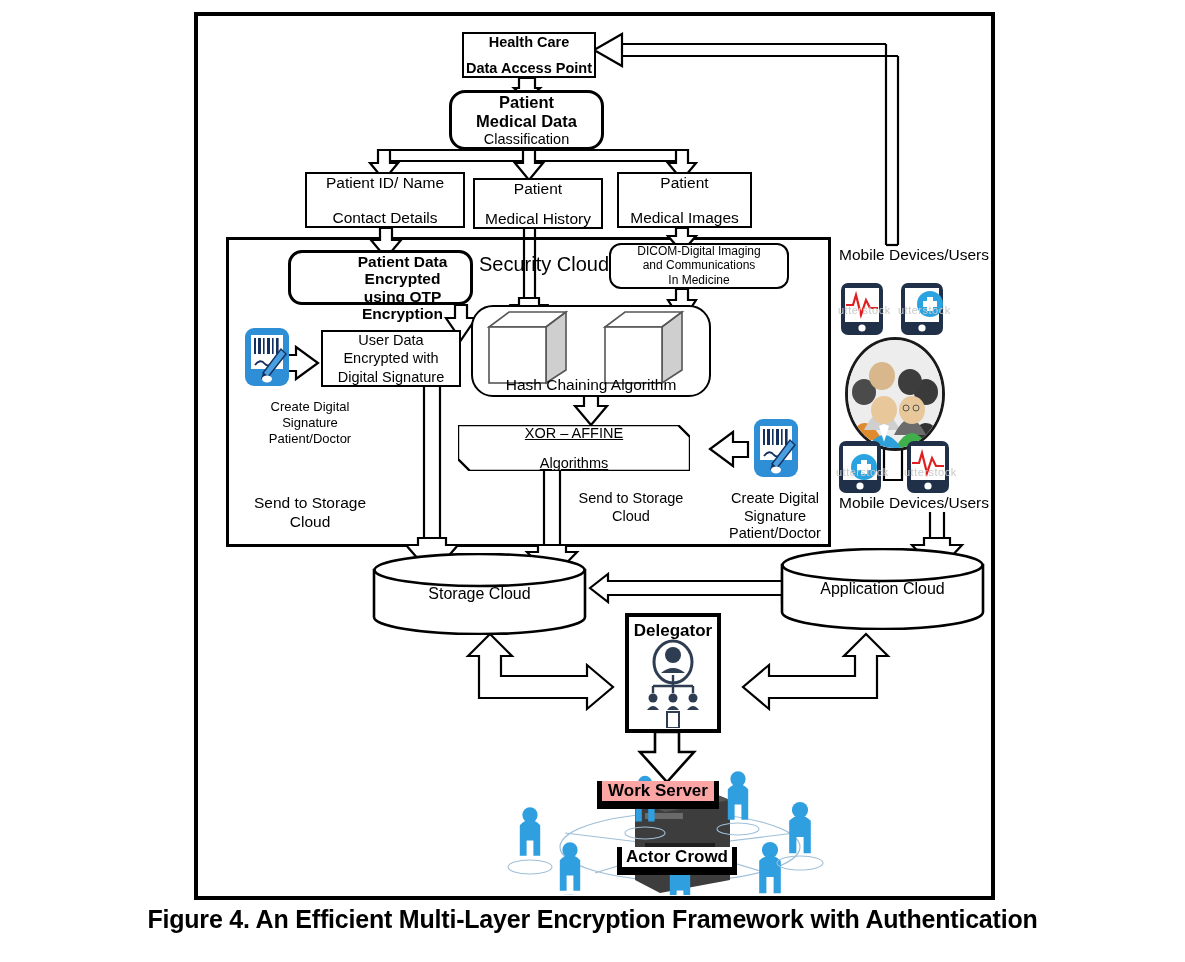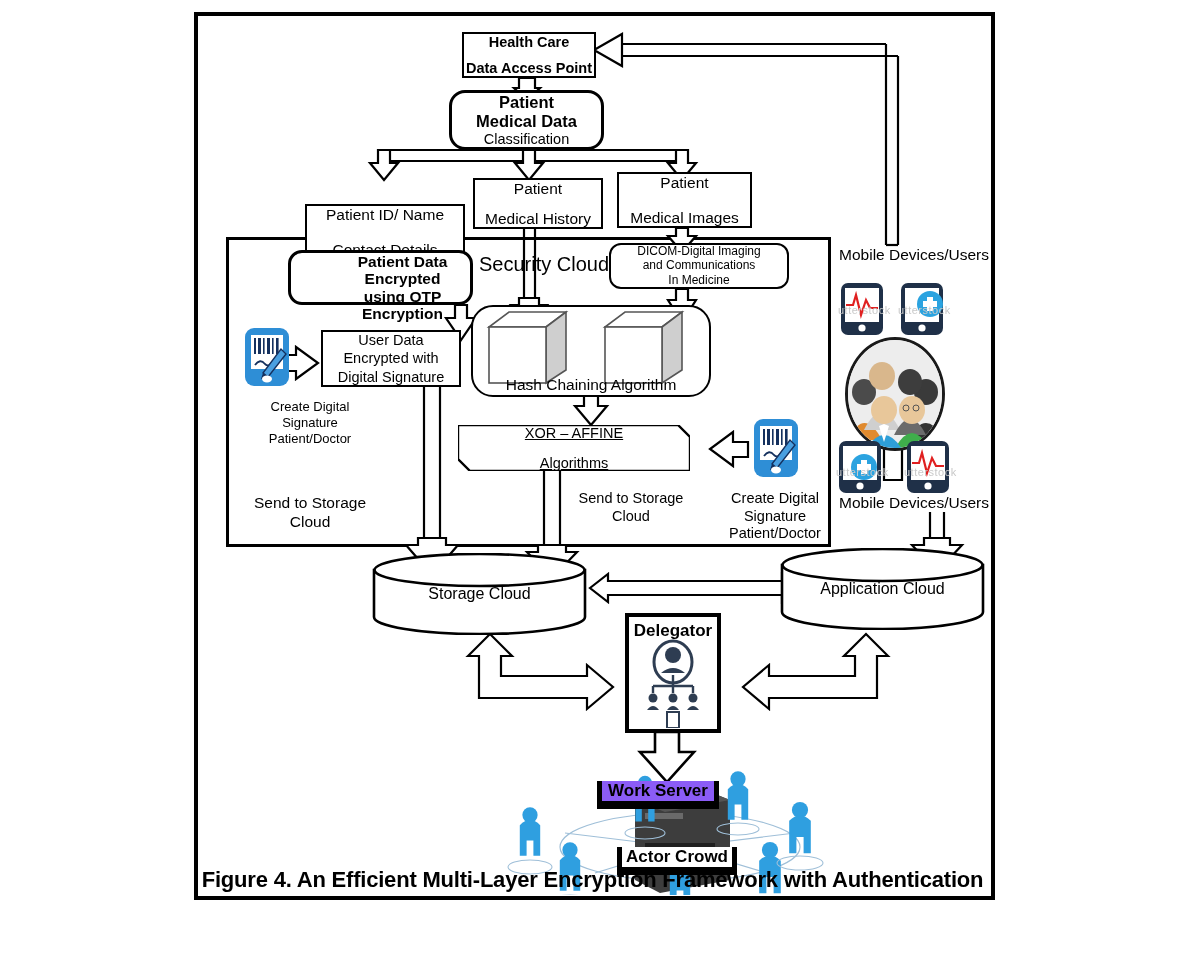--- a/index.html
+++ b/index.html
@@ -26,22 +26,22 @@
 
   
   svg.layer{position:absolute;left:0;top:0;width:1185px;height:962px;
             pointer-events:none;overflow:visible;}
 
   
   .cyl{position:absolute;}
   .cyl .lbl{position:absolute;width:100%;text-align:center;font-size:16px;color:#000;}
 
   
-  #caption{position:absolute;left:0;top:867px;width:1185px;text-align:center;
-           font-size:22px;font-weight:bold;color:#000;letter-spacing:-0.2px;
+  #caption{position:absolute;left:0;top:905px;width:1185px;text-align:center;
+           font-size:25px;font-weight:bold;color:#000;letter-spacing:-0.2px;
            font-family:"Liberation Sans", sans-serif;}
 
   
   #seccloud{position:absolute;left:226px;top:237px;width:605px;height:310px;
             border:3.5px solid #000;box-sizing:border-box;background:transparent;}
 
   
   .phone{position:absolute;}
   .peoplecircle{position:absolute;border-radius:50%;overflow:hidden;border:3px solid #1a1a1a;background:#e9e9e9;}
   .watermark{position:absolute;color:#c9c9c9;font-size:11px;letter-spacing:0.5px;}
@@ -132,21 +132,21 @@
     <span>Health Care</span>
     <span>Data Access Point</span>
   </div>
 
   <div class="node round" style="left:449px;top:90px;width:155px;height:60px;">
     <span class="t16 b">Patient</span>
     <span class="t16 b">Medical Data</span>
     <span class="t14">Classification</span>
   </div>
 
-  <div class="node rect t15" style="left:305px;top:172px;width:160px;height:56px;margin-top:32px;">
+  <div class="node rect t15" style="left:305px;top:172px;width:160px;height:56px;">
     <span>Patient ID/ Name</span>
     <span>Contact Details</span>
   </div>
 
   <div class="node rect t15" style="left:473px;top:178px;width:130px;height:51px;">
     <span>Patient</span>
     <span>Medical History</span>
   </div>
 
   <div class="node rect t15" style="left:617px;top:172px;width:135px;height:56px;">
@@ -351,21 +351,21 @@
           <ellipse cx="75" cy="147" rx="22" ry="7"></ellipse>
         <ellipse cx="150" cy="78" rx="20" ry="6"></ellipse>
           <ellipse cx="243" cy="74" rx="21" ry="6"></ellipse>
         <ellipse cx="305" cy="108" rx="23" ry="7"></ellipse>
           <ellipse cx="275" cy="148" rx="23" ry="7"></ellipse>
       </g>
     </svg>
   </div>
 
   <div class="node" style="left:597px;top:781px;width:122px;height:28px;background:#000;border:0;">
-    <span style="background:#8b5cf6;color:#000;font-weight:bold;font-size:17px;display:block;
+    <span style="background:#fca5a5;color:#000;font-weight:bold;font-size:17px;display:block;
                  width:112px;height:20px;line-height:20px;">Work Server</span>
   </div>
 
   <div class="node" style="left:617px;top:847px;width:120px;height:28px;background:#000;border:0;">
     <span style="background:#fff;color:#000;font-weight:bold;font-size:17px;display:block;
                  width:110px;height:20px;line-height:20px;">Actor Crowd</span>
   </div>
 
   <div class="plain t15" style="left:834px;top:246px;width:160px;">Mobile Devices/Users</div>
 

